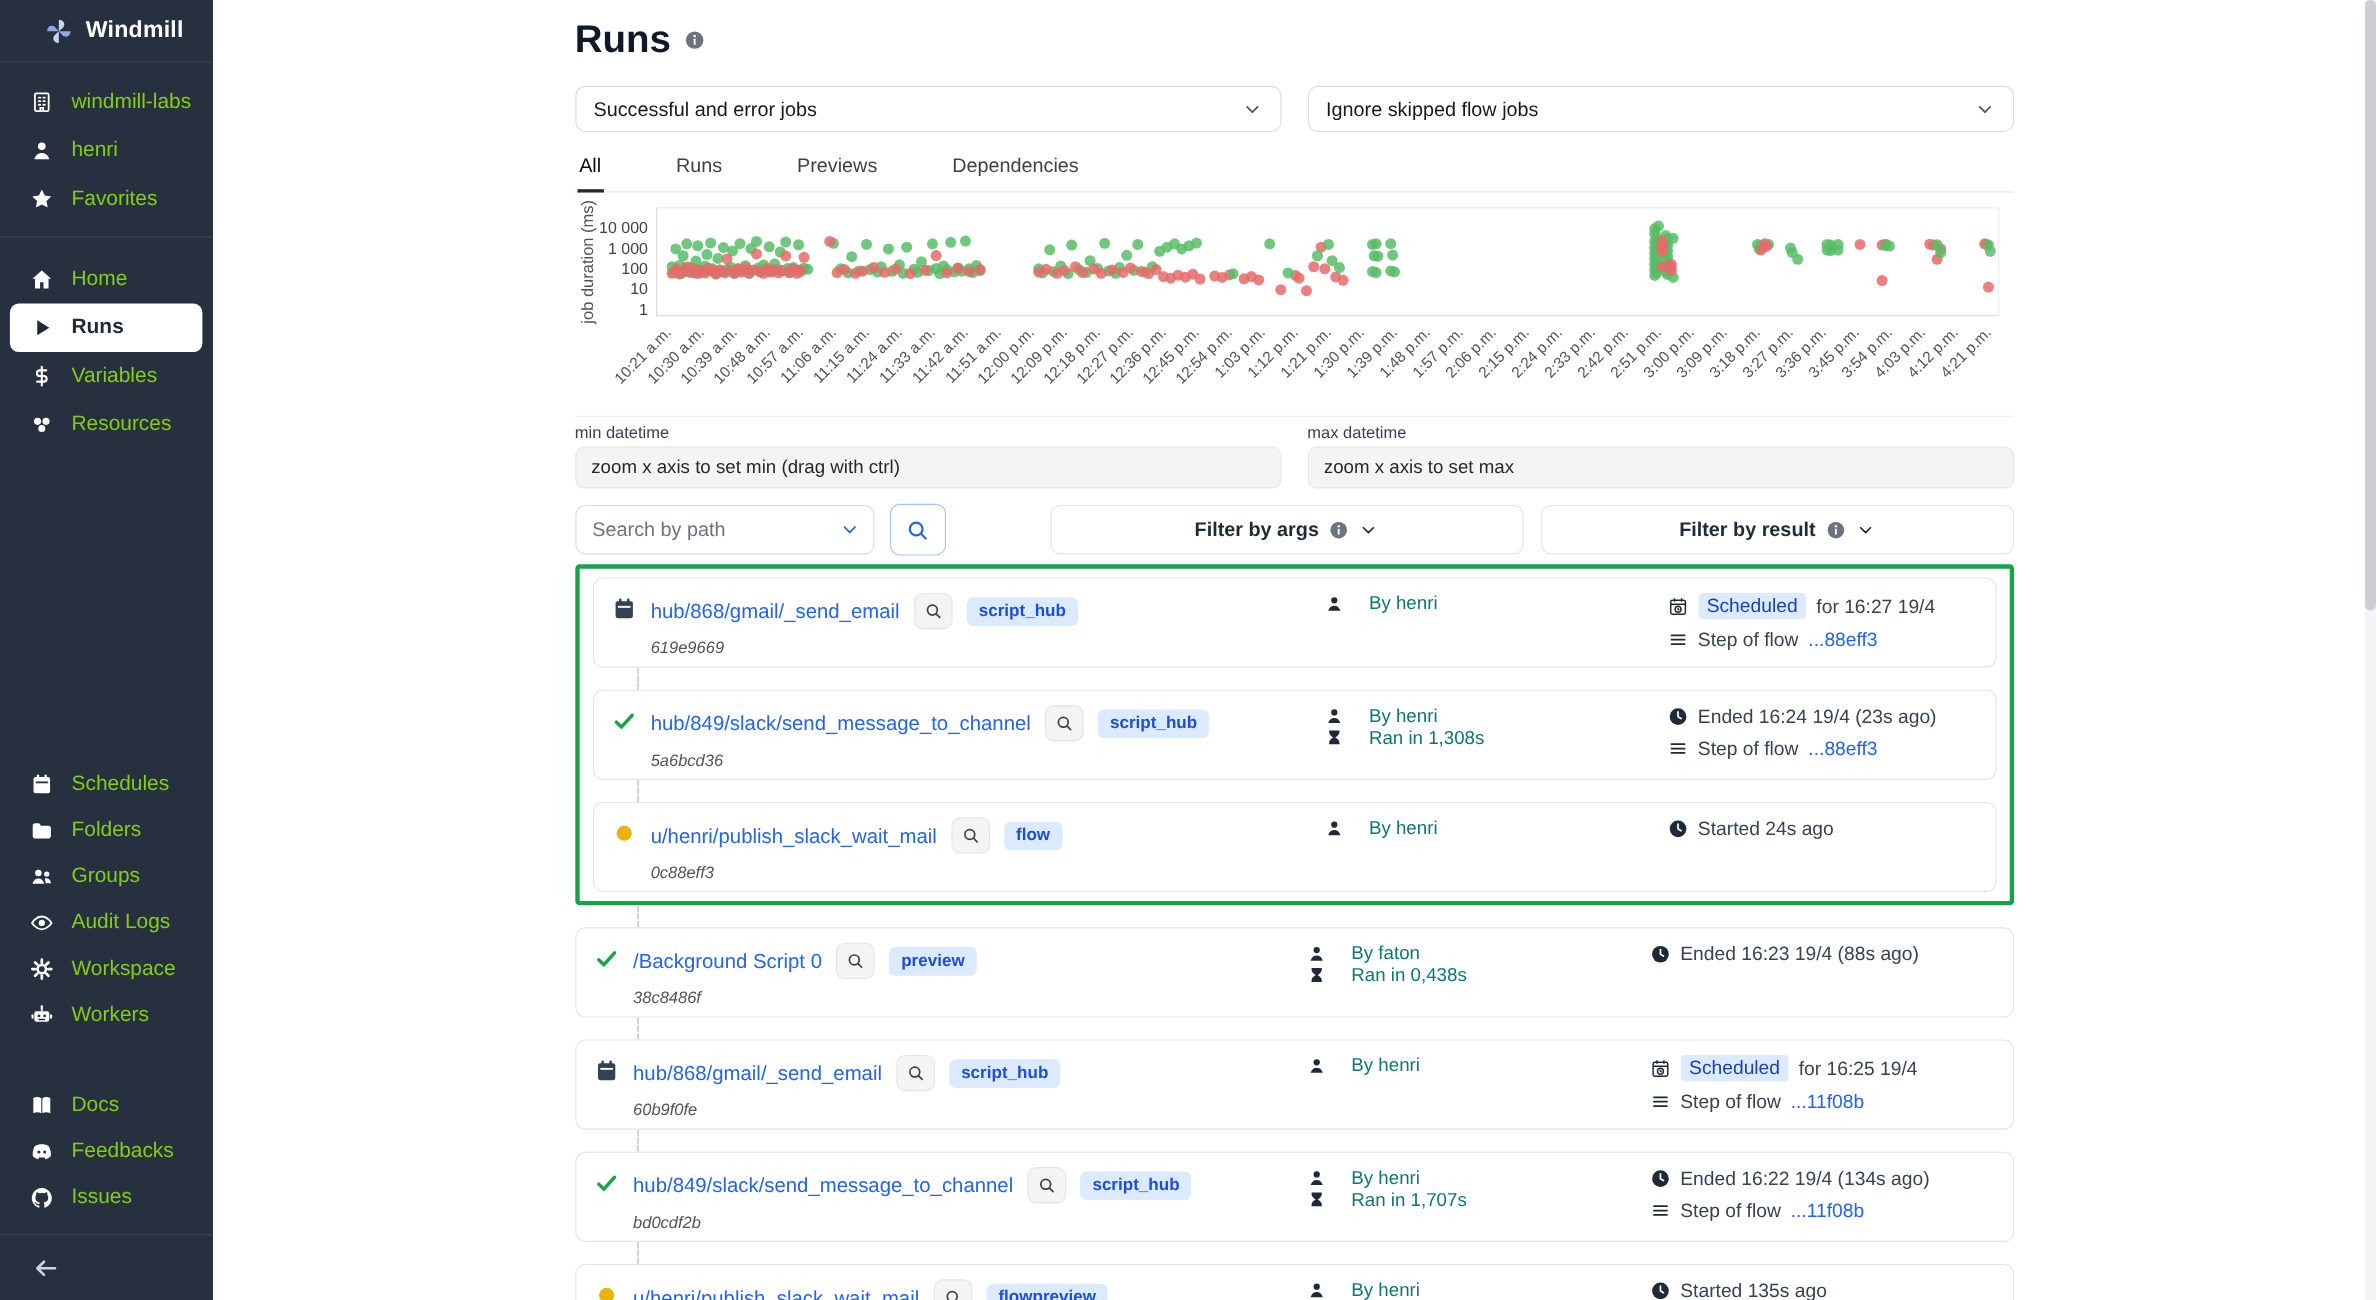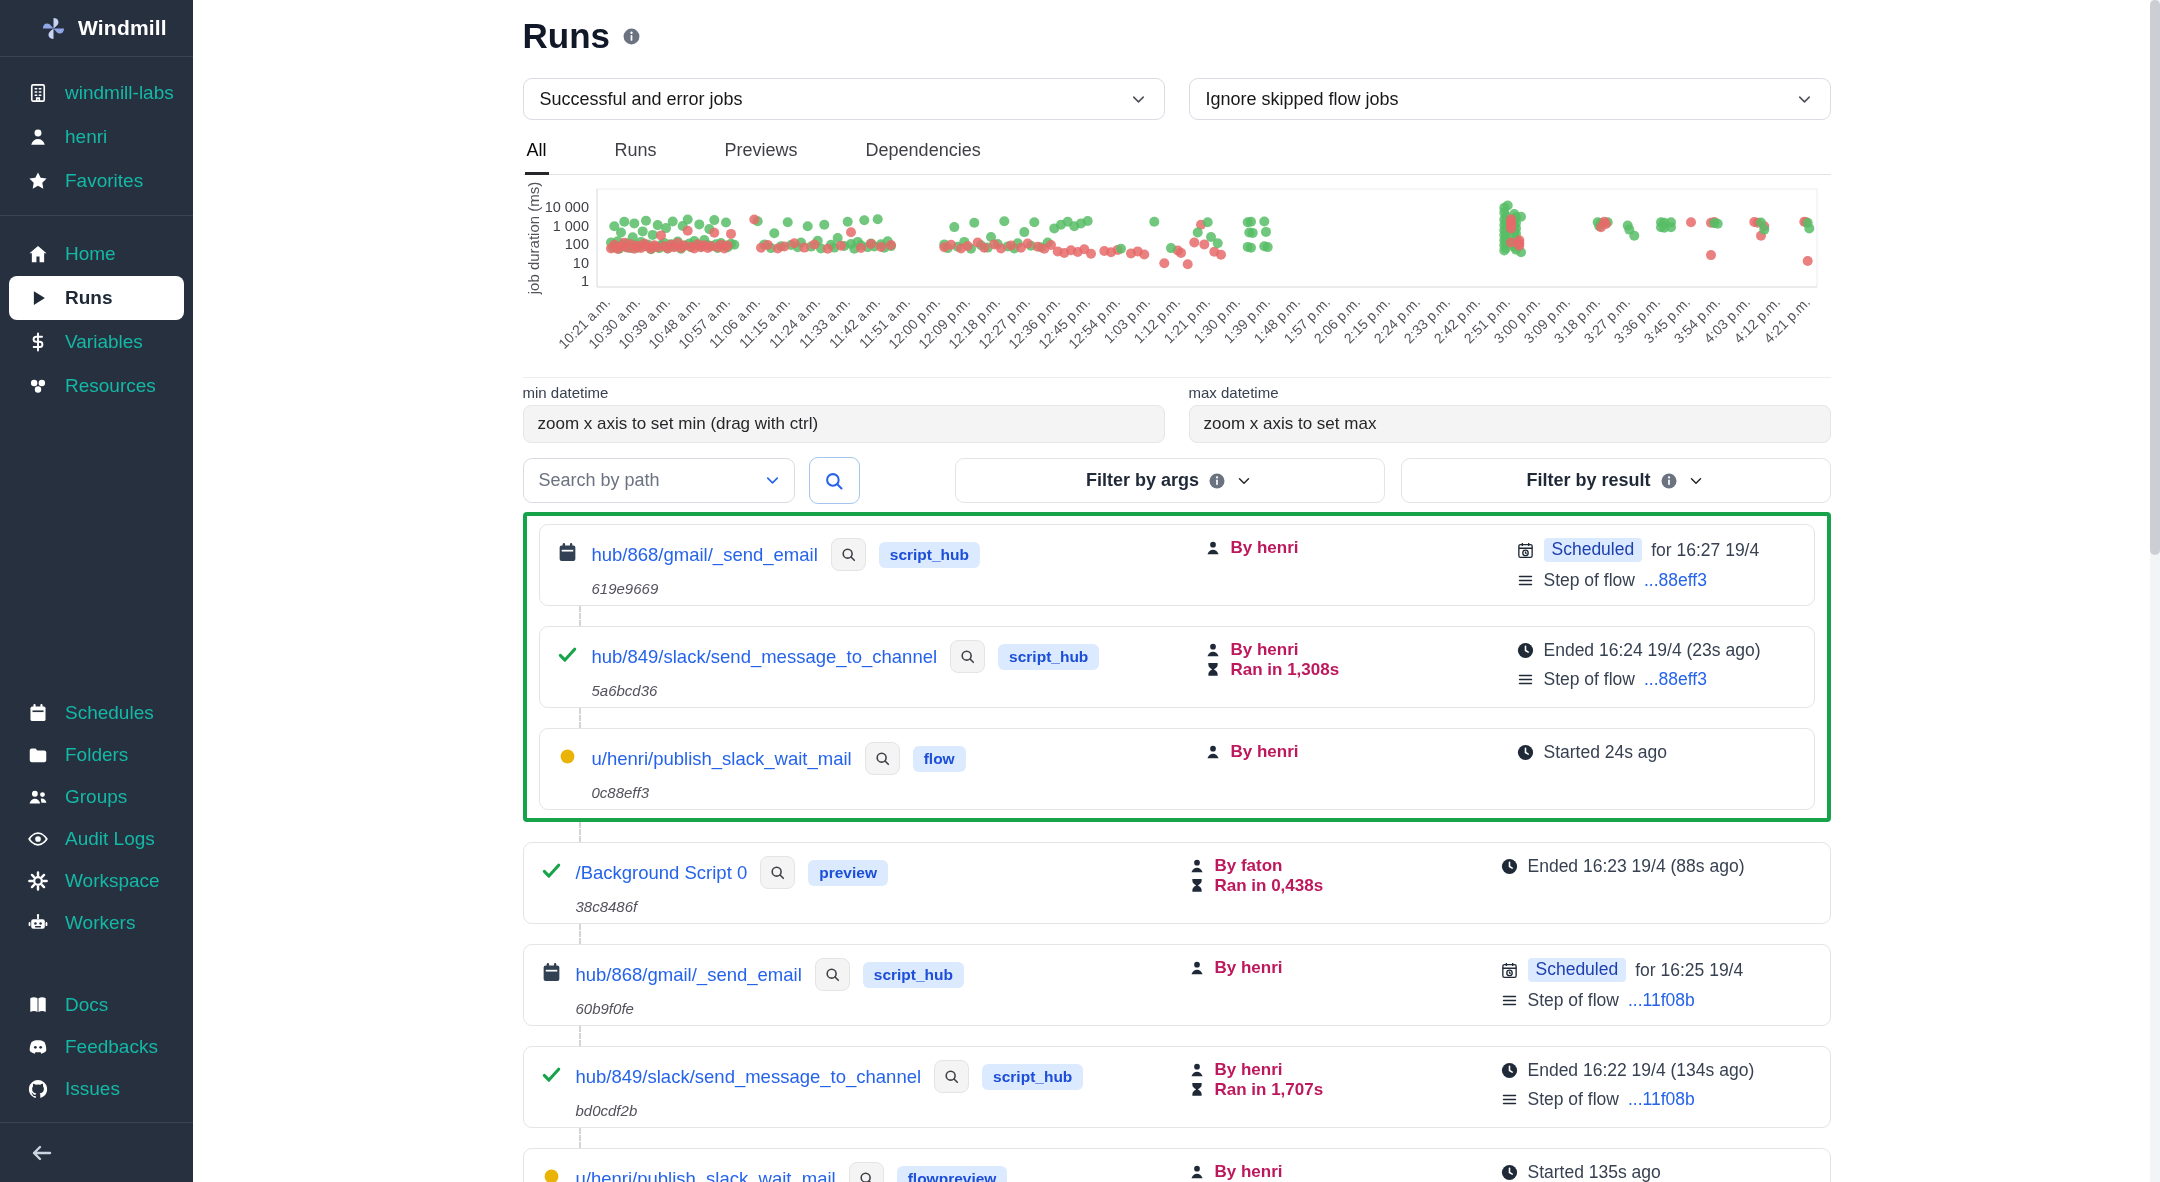--- a/index.html
+++ b/index.html
@@ -13,21 +13,21 @@
     color:#e7eaf0; z-index:5; --strip:#27303f; }
   .brand { height:56px; display:flex; align-items:center; gap:11px; padding:0 0 0 40px; }
   .brand .icon { width:27px; height:27px; }
   .brand-label { font-size:21px; font-weight:700; color:#fff; letter-spacing:.2px; }
   .sb-divider { border-top:1px solid #3a4455; }
   .sb-group1 { padding:14px 0 12px; }
   .sb-group2 { padding:16px 0 12px; }
   .sb-admin  { margin-top:272px; }
   .sb-footer { margin-top:40px; }
   .sb-item { display:flex; align-items:center; gap:16px; height:44px; padding:0 8px 0 27px;
-    font-size:19px; color:#14b8a6; cursor:pointer; white-space:nowrap; }
+    font-size:19px; color:#84cc16; cursor:pointer; white-space:nowrap; }
   .sb-admin .sb-item, .sb-footer .sb-item { height:42px; }
   .sb-item .icon { width:22px; height:22px; color:#fff; }
   .sb-item.active { background:#fff; color:#1f2937; margin:0 9px; padding-left:18px;
     border-radius:8px; font-weight:600; --strip:#fff; }
   .sb-item.active .icon { color:#1f2937; }
   .sb-bottom { position:absolute; bottom:0; left:0; right:0; height:60px;
     border-top:1px solid #3a4455; display:flex; align-items:center; padding-left:30px; }
   .sb-bottom .icon { width:24px; height:24px; color:#cbd5e1; cursor:pointer; }
 
   
@@ -87,21 +87,21 @@
   .state.scheduled { color:#334155; }
   .state.running { color:#eab308; }
   .path-line { display:flex; align-items:center; gap:13px; }
   .path-link { font-size:18.5px; font-weight:500; color:#2563eb; text-decoration:none; cursor:pointer;text-align:right; }
   .lookup { width:35px; height:33px; background:#f4f4f5; border:1px solid #e4e4e7; border-radius:8px;
     display:flex; align-items:center; justify-content:center; color:#3f3f46; cursor:pointer; }
   .lookup .icon { width:17px; height:17px; }
   .kind-badge { background:#dbeafe; color:#1d4ed8; font-size:15.5px; font-weight:600;
     border-radius:6px; padding:4px 11px; white-space:nowrap; }
   .run-id { font-style:italic; color:#52525b; font-size:15px; margin-top:9px; }
-  .by-line, .dur-line { display:flex; align-items:center; gap:9px; font-size:17px; color:#be185d;font-weight:bold; }
+  .by-line, .dur-line { display:flex; align-items:center; gap:23px; font-size:17px; color:#0f766e; }
   .by-line .icon, .dur-line .icon { width:18px; height:18px; color:#1f2937; }
   .dur-line { }
   .status-line { display:flex; align-items:center; gap:9px; font-size:17.5px; color:#374151; }
   .status-line + .status-line { margin-top:8px; }
   .status-line .icon { width:19px; height:19px; color:#1f2937; }
   .sched-badge { background:#dbeafe; color:#1e40af; border-radius:4px; padding:1px 8px 2px; }
   .step-link { color:#2563eb; text-decoration:none; cursor:pointer; }
 
   
   .scroll-track { position:fixed; right:0; top:0; width:10px; height:100%; background:#f3f4f6; z-index:9; }

